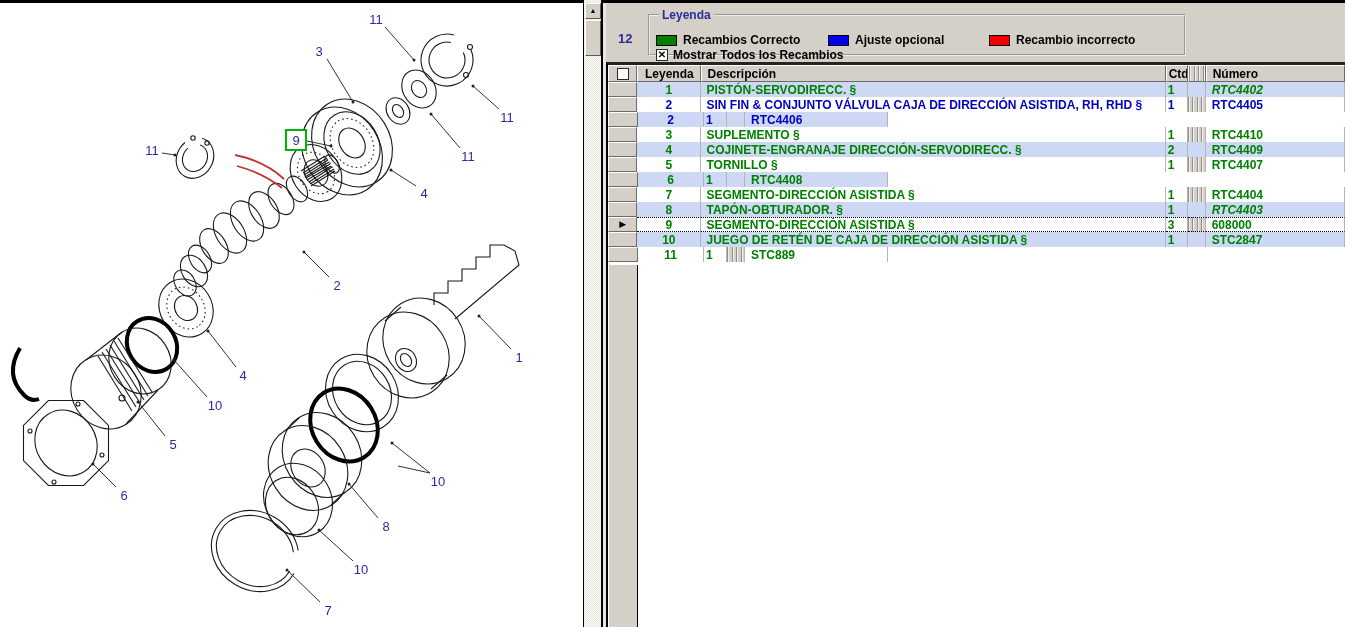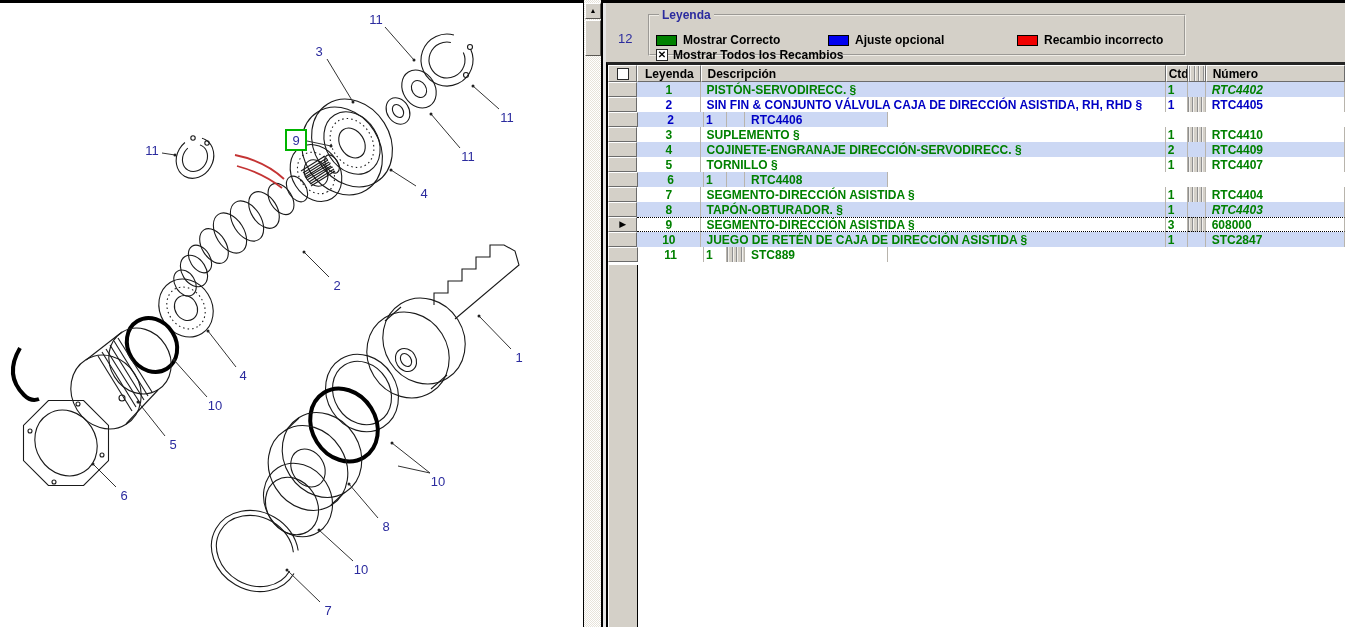--- a/index.html
+++ b/index.html
@@ -27,21 +27,21 @@
            background-image:conic-gradient(#ffffff 0 25%, #e7e3da 0 50%, #ffffff 0 75%, #e7e3da 0);
            background-size:2px 2px;}
   .sb-btn{position:absolute;left:1px;top:3px;width:16px;height:16px;background:var(--panelgray);
           border-top:1px solid #fff;border-left:1px solid #fff;border-right:1px solid #5a5853;border-bottom:1px solid #5a5853;
           font-size:7px;line-height:14px;text-align:center;color:#000;}
   .sb-thumb{position:absolute;left:1px;top:20px;width:16px;height:36px;background:var(--panelgray);
           border-top:1px solid #fff;border-left:1px solid #fff;border-right:1px solid #5a5853;border-bottom:1px solid #5a5853;}
 
   
   .rpanel{position:absolute;left:606px;top:3px;width:739px;height:624px;background:var(--panelgray);}
-  .page-num{position:absolute;left:12px;top:28px;color:var(--navy);font-weight:normal;font-size:13px;}
+  .page-num{position:absolute;left:12px;top:28px;color:var(--navy);font-weight:bold;font-size:13px;}
   .legend-box{position:absolute;left:42px;top:5px;width:538px;height:48px;margin:0;padding:0;
               border:2px groove #efece6;}
   .legend-box legend{margin-left:9px;padding:0 3px;color:var(--navy);font-weight:bold;font-size:12px;}
   .legend-item{position:absolute;top:11px;display:flex;align-items:center;}
   .swatch{width:21px;height:11px;border:1px solid #000;margin-right:6px;}
   .legend-label{font-size:12px;font-weight:bold;color:#000;white-space:nowrap;}
   .showall{position:absolute;left:6px;top:26px;display:flex;align-items:center;}
   .cb{width:12px;height:12px;background:#fff;border:1px solid #2a2a2a;margin-right:5px;
       font-size:10px;line-height:10px;text-align:center;font-weight:bold;color:#000;}
 
@@ -275,27 +275,27 @@
   </div>
 
   <div class="rpanel">
     <div class="page-num">12</div>
 
     <fieldset class="legend-box">
       <legend>Leyenda</legend>
       <div id="legend-items">
           <div class="legend-item" style="left: 6px;">
             <span class="swatch" style="background: rgb(0, 128, 0);"></span>
-            <span class="legend-label">Mostrar Correcto</span>
+            <span class="legend-label">Recambios Correcto</span>
           </div>
           <div class="legend-item" style="left: 178px; justify-content: center;">
             <span class="swatch" style="background: rgb(0, 0, 240);"></span>
             <span class="legend-label">Ajuste opcional</span>
           </div>
-          <div class="legend-item" style="left: 361px; padding-left: 6px;">
+          <div class="legend-item" style="left: 333px; padding-left: 6px;">
             <span class="swatch" style="background: rgb(240, 0, 0);"></span>
             <span class="legend-label">Recambio incorrecto</span>
           </div>
         </div>
       <label class="showall">
         <span class="cb" id="showall-cb">✕</span>
         <span class="legend-label">Mostrar Todos los Recambios</span>
       </label>
     </fieldset>
 

